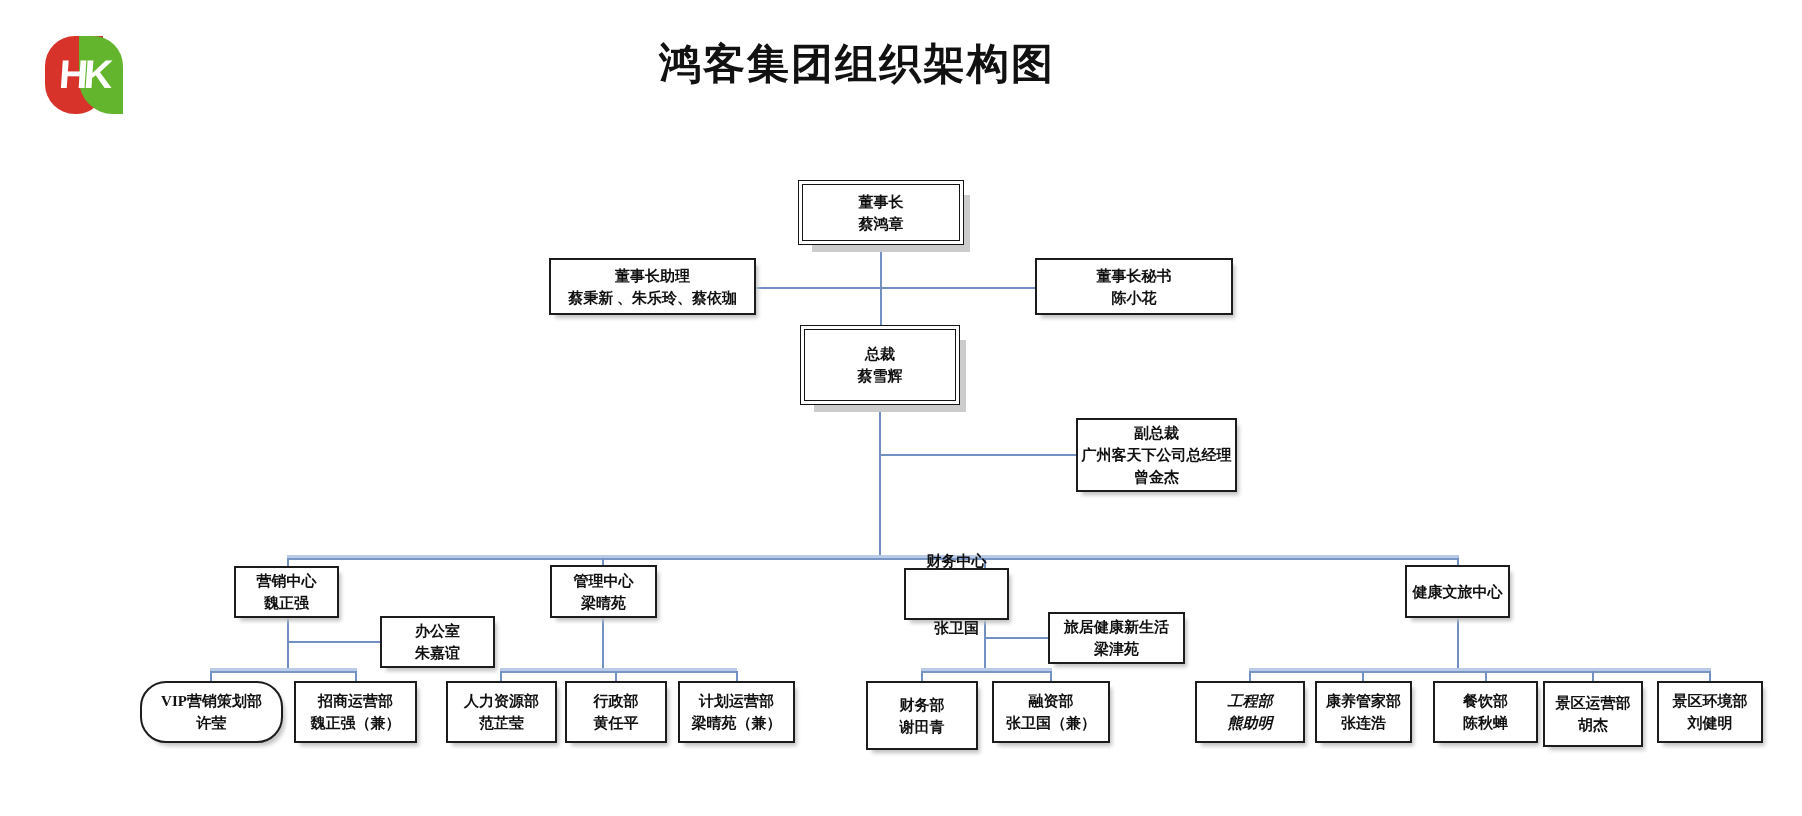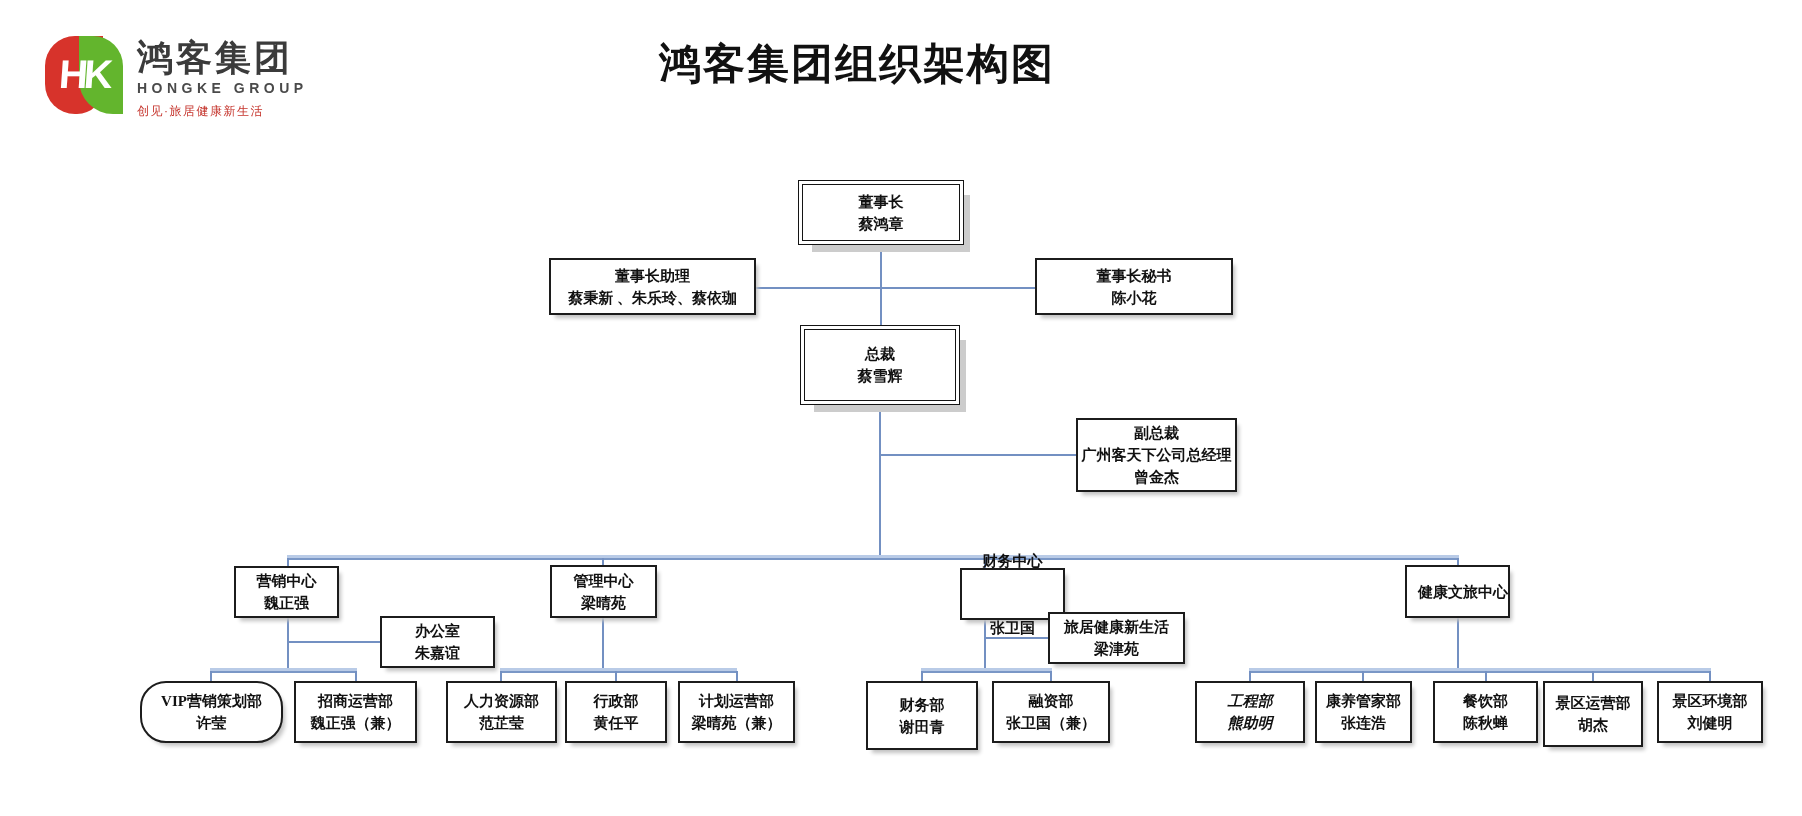--- a/index.html
+++ b/index.html
@@ -41,25 +41,20 @@
 </style>
 </head>
 <body>
 
 <div class="logo-wrap">
   <div class="logo-mark">
     <div class="logo-red"></div>
     <div class="logo-green"></div>
     <div class="logo-hk">HK</div>
   </div>
-  <div class="logo-texts">
-    <div class="logo-cn">鸿客集团</div>
-    <div class="logo-en">HONGKE GROUP</div>
-    <div class="logo-tag">创见·旅居健康新生活</div>
-  </div>
 </div>
 
 <div class="page-title">鸿客集团组织架构图</div>
 
 <div class="vline" style="left:880px;top:243px;height:84px;"></div>
 <div class="hline" style="left:756px;top:287px;width:279px;"></div>
 <div class="vline" style="left:879px;top:403px;height:155px;"></div>
 <div class="hline" style="left:880px;top:454px;width:196px;"></div>
 
 <div class="hline-thick" style="left:287px;top:555px;width:1172px;"></div>
@@ -123,26 +118,26 @@
 <div class="box" style="left:234px;top:566px;width:105px;height:52px;">
   <div class="t">营销中心</div>
   <div class="n">魏正强</div>
 </div>
 
 <div class="box" style="left:550px;top:565px;width:107px;height:53px;">
   <div class="t">管理中心</div>
   <div class="n">梁晴苑</div>
 </div>
 
-<div class="box" style="left:960px;top:568px;width:105px;height:52px;gap:45px;">
+<div class="box" style="left:904px;top:568px;width:105px;height:52px;gap:45px;">
   <div class="t">财务中心</div>
   <div class="n">张卫国</div>
 </div>
 
-<div class="box" style="left:1405px;top:565px;width:105px;height:53px;align-items:flex-end;">
+<div class="box" style="left:1405px;top:565px;width:105px;height:53px;">
   <div class="t">健康文旅中心</div>
 </div>
 
 <div class="box" style="left:380px;top:616px;width:115px;height:52px;">
   <div class="t">办公室</div>
   <div class="n">朱嘉谊</div>
 </div>
 
 <div class="box" style="left:1048px;top:612px;width:137px;height:52px;">
   <div class="t">旅居健康新生活</div>

